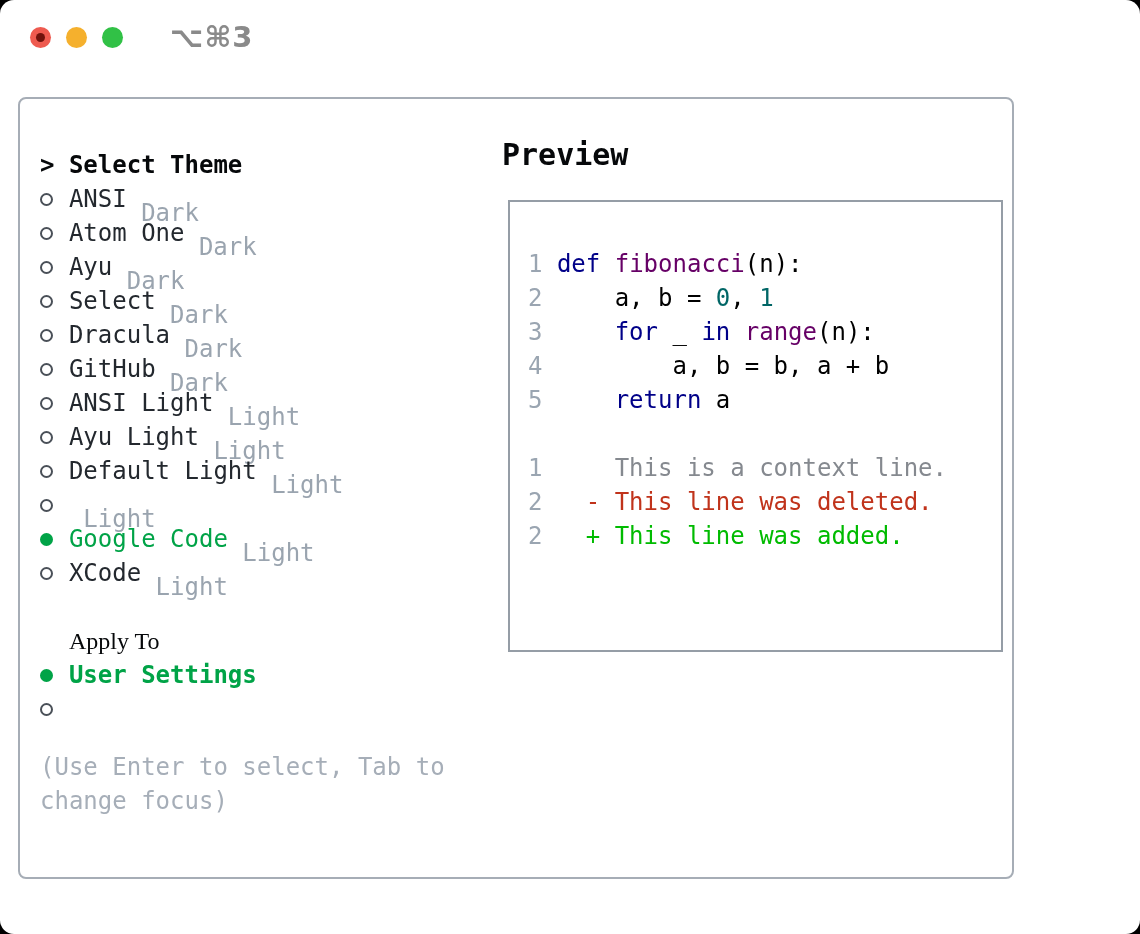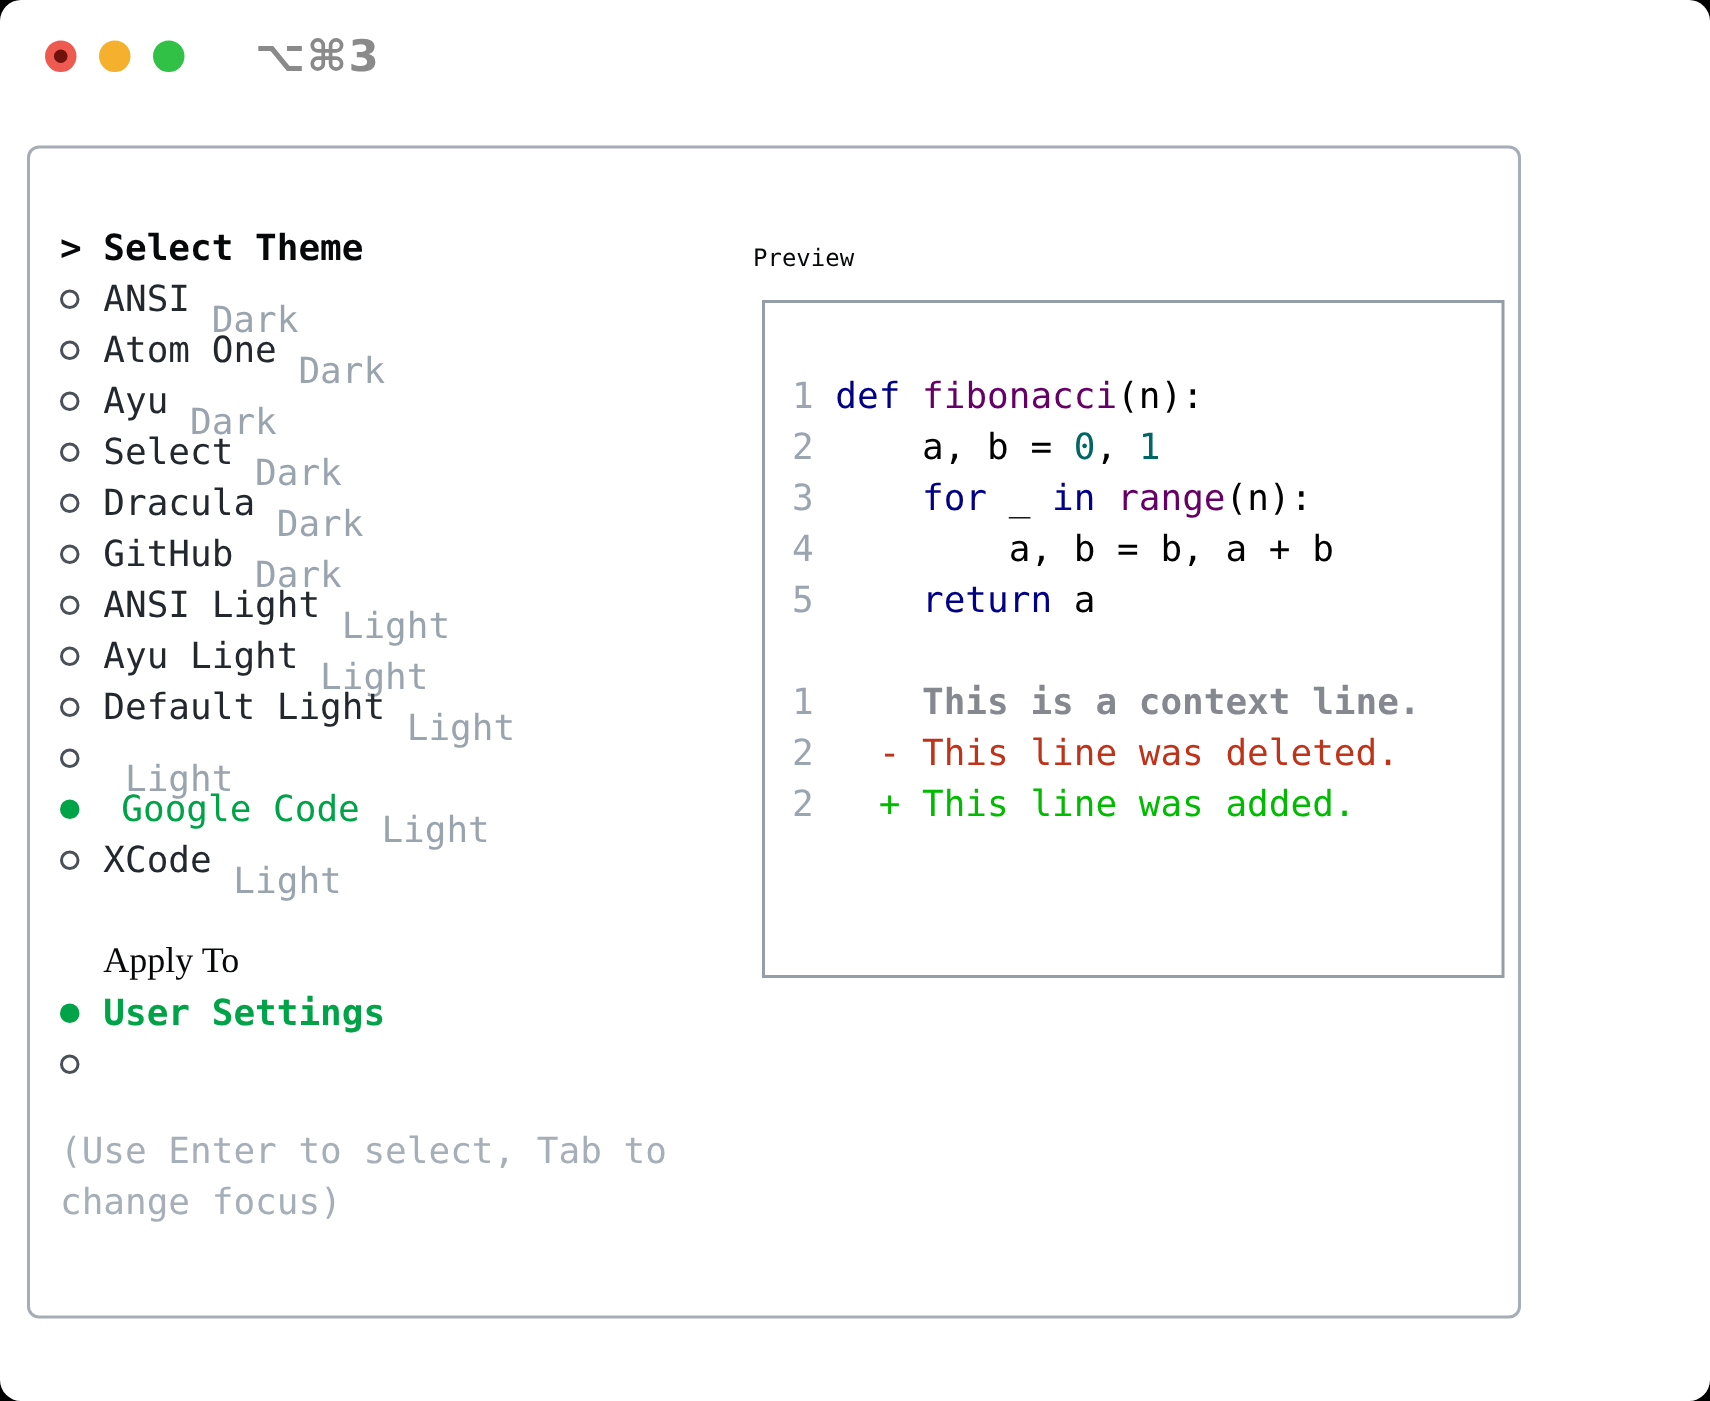--- a/index.html
+++ b/index.html
@@ -22,38 +22,38 @@
   .left-col{position:absolute;left:20px;top:49px;width:460px;font-size:24px;line-height:34px;color:var(--item-text);}
   .row{height:34px;display:flex;align-items:center;white-space:pre;}
   .row.blank{height:34px;}
   .prompt{display:inline-block;width:2ch;font-weight:bold;color:var(--header-text);}
   .indent{display:inline-block;width:2ch;}
   .hdr{font-weight:bold;color:var(--header-text);}
   .radio-cell{display:inline-flex;width:2ch;align-items:center;}
   .radio{width:13px;height:13px;border-radius:50%;border:2px solid var(--radio-ring);box-sizing:border-box;}
   .row.selected .radio{background:var(--accent-green);border-color:var(--accent-green);}
   .tname{color:var(--item-text);}
-  .row.selected .tname{color:var(--accent-green);margin-left:12px;}
+  .row.selected .tname{color:var(--accent-green);}
   .tvariant{color:var(--muted);margin-left:1ch;margin-top:27px;}
   .opt-label{color:var(--item-text);}
   .row.selected .opt-label{color:var(--accent-green);font-weight:bold;}
   .apply-label{color:var(--header-text);font-family:Liberation Serif, serif;}
   .help{margin-top:24px;width:29ch;color:var(--help-gray);font-size:24px;line-height:34px;white-space:normal;}
 
   
-  .preview-title{position:absolute;left:482px;top:56px;height:34px;line-height:34px;font-size:16px;font-weight:normal;color:var(--header-text);}
+  .preview-title{position:absolute;left:482px;top:39px;height:34px;line-height:34px;font-size:30px;font-weight:bold;color:var(--header-text);}
   .preview-box{position:absolute;left:488px;top:101px;width:473px;height:403px;border:2px solid var(--border-preview);background:#fff;padding:45px 0 0 18px;box-sizing:content-box;overflow:hidden;}
   .cline{height:34px;line-height:34px;font-size:24px;white-space:pre;display:flex;}
   .ln{display:inline-block;width:1ch;margin-right:1ch;color:var(--line-number);flex:none;}
   .ctext{white-space:pre;}
   .tk-keyword{color:var(--keyword);}
   .tk-function{color:var(--function-name);}
   .tk-literal{color:var(--literal);}
   .tk-plain{color:var(--code-plain);}
-  .diff-context{color:var(--diff-context);font-weight:bold;}
+  .diff-context{color:var(--diff-context);}
   .diff-deleted{color:var(--diff-deleted);}
   .diff-added{color:var(--diff-added);}
 </style>
 </head>
 <body>
 
 <div class="window">
 
   <div class="titlebar">
     <span class="light red">

